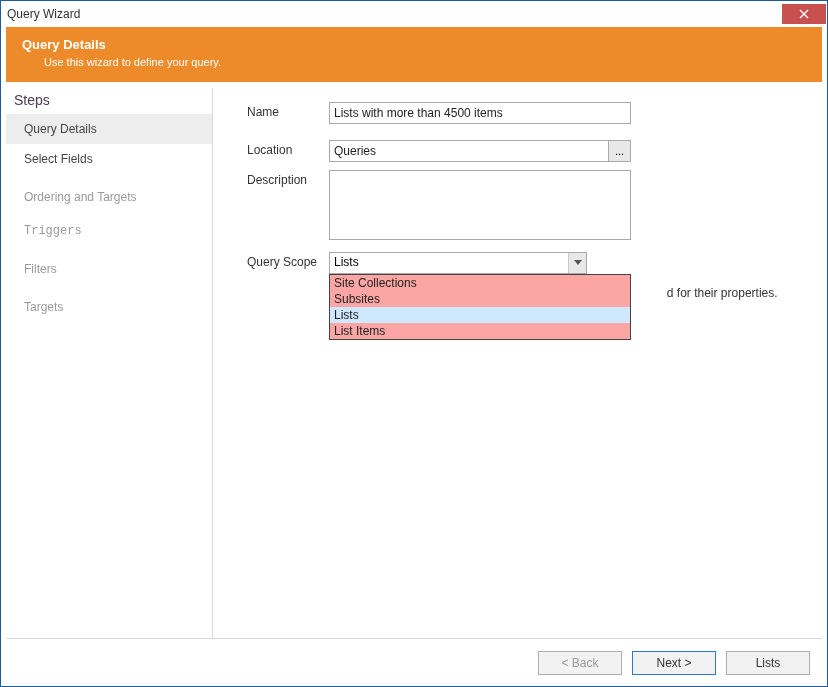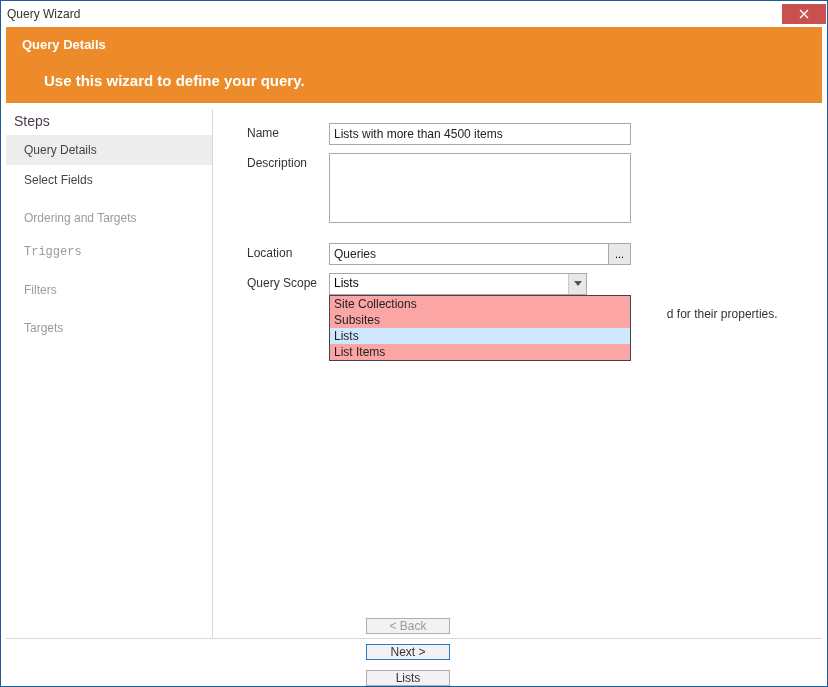--- a/index.html
+++ b/index.html
@@ -4,21 +4,21 @@
 <style>
 * { box-sizing: border-box; margin: 0; padding: 0; font-family: "Segoe UI", Tahoma, sans-serif; }
 body { background: #fff; }
 .window { width: 828px; height: 687px; border: 1px solid #1e5c99; display: flex; flex-direction: column; position: relative; }
 .titlebar { height: 26px; background: #fff; display: flex; align-items: center; justify-content: space-between; padding-left: 6px; border-radius: 11px; }
 .titlebar-text { font-size: 12px; color: #333; }
 .close-btn { width: 44px; height: 20px; background: #c8504f; display: flex; align-items: center; justify-content: center; cursor: pointer; margin-right: 1px; margin-top: 0; }
 .close-btn svg { width: 10px; height: 10px; }
 .banner { background: #ed8b2a; color: #fff; padding: 10px 16px 14px 16px; margin: 0 5px; }
 .banner-title { font-size: 13px; font-weight: 600; }
-.banner-sub { font-size: 15px; margin-left: 22px; margin-top: 20px; font-weight: bold; }
+.banner-sub { font-size: 11px; margin-left: 22px; margin-top: 4px; }
 .body { flex: 1; display: flex; padding: 6px 4px 0 5px; min-height: 0; }
 .sidebar { width: 207px; border-right: 1px solid #d9d9d9; display: flex; flex-direction: column; }
 .sidebar-title { font-size: 14px; color: #4a3a4a; padding: 4px 8px 6px 8px; }
 .step { font-size: 12px; padding: 8px 10px 8px 18px; cursor: pointer; color: #444; }
 .step.active { background: #ededed; }
 .step.disabled { color: #9a9a9a; cursor: default; }
 .main { flex: 1; position: relative; }
 .form { padding: 14px 20px 0 34px; }
 .row { display: flex; margin-bottom: 8px; }
 .label { width: 82px; font-size: 12px; color: #333; padding-top: 3px; }
@@ -32,21 +32,21 @@
 .select-display { width: 100%; height: 22px; border: 1px solid #a9a9a9; display: flex; background: #fff; }
 .select-value { flex: 1; font-size: 12px; padding: 2px 4px; }
 .select-arrow { width: 18px; background: #e8e8e8; border-left: 1px solid #c9c9c9; display: flex; align-items: center; justify-content: center; }
 .select-arrow svg { width: 8px; height: 6px; }
 .dropdown { position: absolute; top: 22px; left: 0; width: 302px; border: 1px solid #444; background: #fca5a5; z-index: 50; }
 .dd-item { font-size: 12px; padding: 1px 4px; cursor: pointer; color: #222; }
 .dd-item.sel { background: #cfe8ff; }
 .hint-row { display: flex; align-items: flex-start; margin-top: 6px; }
 .info-icon { width: 15px; height: 15px; border-radius: 50%; background: #2a79c7; color: #fff; font-size: 11px; font-weight: bold; display: flex; align-items: center; justify-content: center; margin-right: 8px; margin-top: 1px; font-style: italic; font-family: Georgia, serif; }
 .hint-text { font-size: 12px; color: #333; }
-.footer { height: 48px; border-top: 1px solid #d9d9d9; margin: 0 5px; display: flex; align-items: center; justify-content: flex-end; gap: 10px; padding-right: 12px; flex-direction: column; }
+.footer { height: 48px; border-top: 1px solid #d9d9d9; margin: 0 5px; display: flex; align-items: center; justify-content: flex-end; gap: 10px; padding-right: 12px; }
 .btn { width: 84px; height: 24px; border: 1px solid #adadad; background: #f2f2f2; font-size: 12px; color: #333; cursor: pointer; }
 .btn.primary { border-color: #2a79c7; }
 .btn:disabled { color: #9a9a9a; cursor: default; }
 .hint-row-wrap { margin-left: 0px; }
 </style>
 </head>
 <body>
 
 <div class="window">
   <div class="titlebar">
@@ -77,31 +77,31 @@
     </div>
 
     <div class="main">
       <div class="form">
 
         <div class="row">
           <div class="label">Name</div>
           <div class="control"><input type="text" value="Lists with more than 4500 items" style=""></div>
         </div>
 
-        <div class="row">
-          <div class="label">Description</div>
-          <div class="control"><textarea style=""></textarea></div>
-        </div>
-
         <div class="row" style="margin-top:16px">
           <div class="label">Location</div>
           <div class="control loc-wrap">
             <input type="text" value="Queries" style="">
             <div class="browse-btn">...</div>
           </div>
+        </div>
+
+        <div class="row">
+          <div class="label">Description</div>
+          <div class="control"><textarea style=""></textarea></div>
         </div>
 
         <div class="row" style="margin-bottom:0">
           <div class="label">Query Scope</div>
           <div class="control">
             <div class="select-wrap">
               <div class="select-display">
                 <div class="select-value">Lists</div>
                 <div class="select-arrow">
                   <svg viewBox="0 0 8 6">

